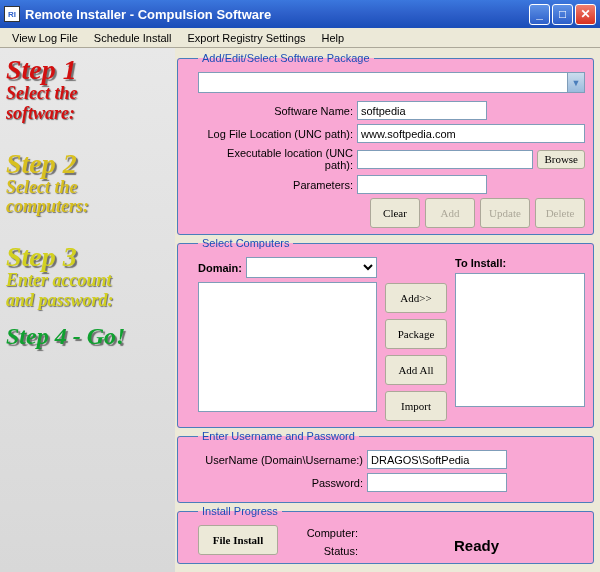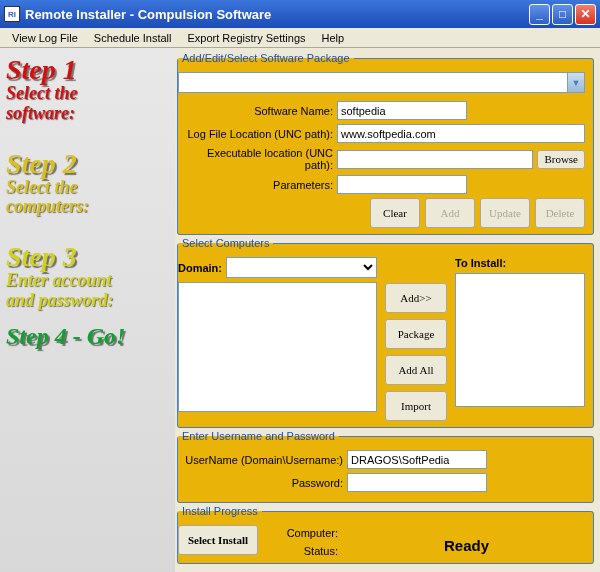--- a/index.html
+++ b/index.html
@@ -16,21 +16,21 @@
 .content { display: flex; height: calc(100% - 48px); background: #ece9d8; }
 .sidebar { width: 175px; background: linear-gradient(to bottom, #e8e8e8, #d8d8d8); padding: 8px 6px; display: flex; flex-direction: column; }
 .step { margin-bottom: 4px; }
 .step-title { font-family: "Times New Roman", serif; font-size: 28px; font-weight: bold; font-style: italic; text-shadow: 2px 2px 1px rgba(0,0,0,0.5); line-height: 1.0; }
 .step-sub { font-family: "Times New Roman", serif; font-size: 18px; font-weight: bold; font-style: italic; text-shadow: 1px 1px 1px rgba(0,0,0,0.5); line-height: 1.1; }
 .step1 .step-title, .step1 .step-sub { color: #d21010; }
 .step2 .step-title, .step2 .step-sub { color: #d8c020; }
 .step3 .step-title, .step3 .step-sub { color: #d2d020; }
 .step4 { font-family: "Times New Roman", serif; font-size: 24px; font-weight: bold; font-style: italic; color: #10a030; text-shadow: 2px 2px 1px rgba(0,0,0,0.5); margin-top: 8px; }
 .main { flex: 1; padding: 4px 6px 4px 2px; display: flex; flex-direction: column; gap: 2px; }
-fieldset { border: 1px solid #4a7ebb; border-radius: 3px; padding: 8px 8px 6px 0; background: #eab308; }
+fieldset { border: 1px solid #4a7ebb; border-radius: 3px; padding: 8px 8px 6px 20px; background: #f9a8d4; }
 legend { color: #1a4db8; font-size: 11px; padding: 0 4px; }
 .form-row { display: flex; align-items: center; margin-bottom: 4px; gap: 4px; }
 .form-label { width: 155px; text-align: right; font-size: 11px; }
 input[type=text], input[type=password], select { border: 1px solid #7f9db9; font-size: 11px; padding: 1px 3px; height: 19px; background: #fff; }
 select { height: 21px; }
 .dropdown { width: 100%; height: 21px; border: 1px solid #7f9db9; background: #fff; display: flex; }
 .dropdown-input { flex: 1; border: none; height: 100%; padding: 0 3px; }
 .dropdown-btn { width: 17px; background: linear-gradient(to bottom, #cde, #9bd); border-left: 1px solid #7f9db9; display: flex; align-items: center; justify-content: center; cursor: pointer; color: #4a7ebb; font-size: 9px; }
 button { font-family: Tahoma; font-size: 11px; padding: 2px 8px; background: #ece9d8; border: 1px solid #aca899; border-radius: 3px; cursor: pointer; min-width: 50px; height: 30px; }
 button:disabled { color: #aca899; }
@@ -151,21 +151,21 @@
       </div>
       <div class="form-row">
         <span class="form-label" style="width:165px">Password:</span>
         <input type="password" style="width: 140px;" value="">
       </div>
     </fieldset>
 
     <fieldset>
       <legend>Install Progress</legend>
       <div class="install-row">
-        <button style="font-weight:bold;height:30px;min-width:80px">Select Install</button>
+        <button style="font-weight:bold;height:30px;min-width:80px">File Install</button>
         <div class="status-labels">
           <span>Computer:</span>
           <span>Status:</span>
         </div>
         <div class="status-val">Ready</div>
       </div>
     </fieldset>
   </div>
 </div>
 

